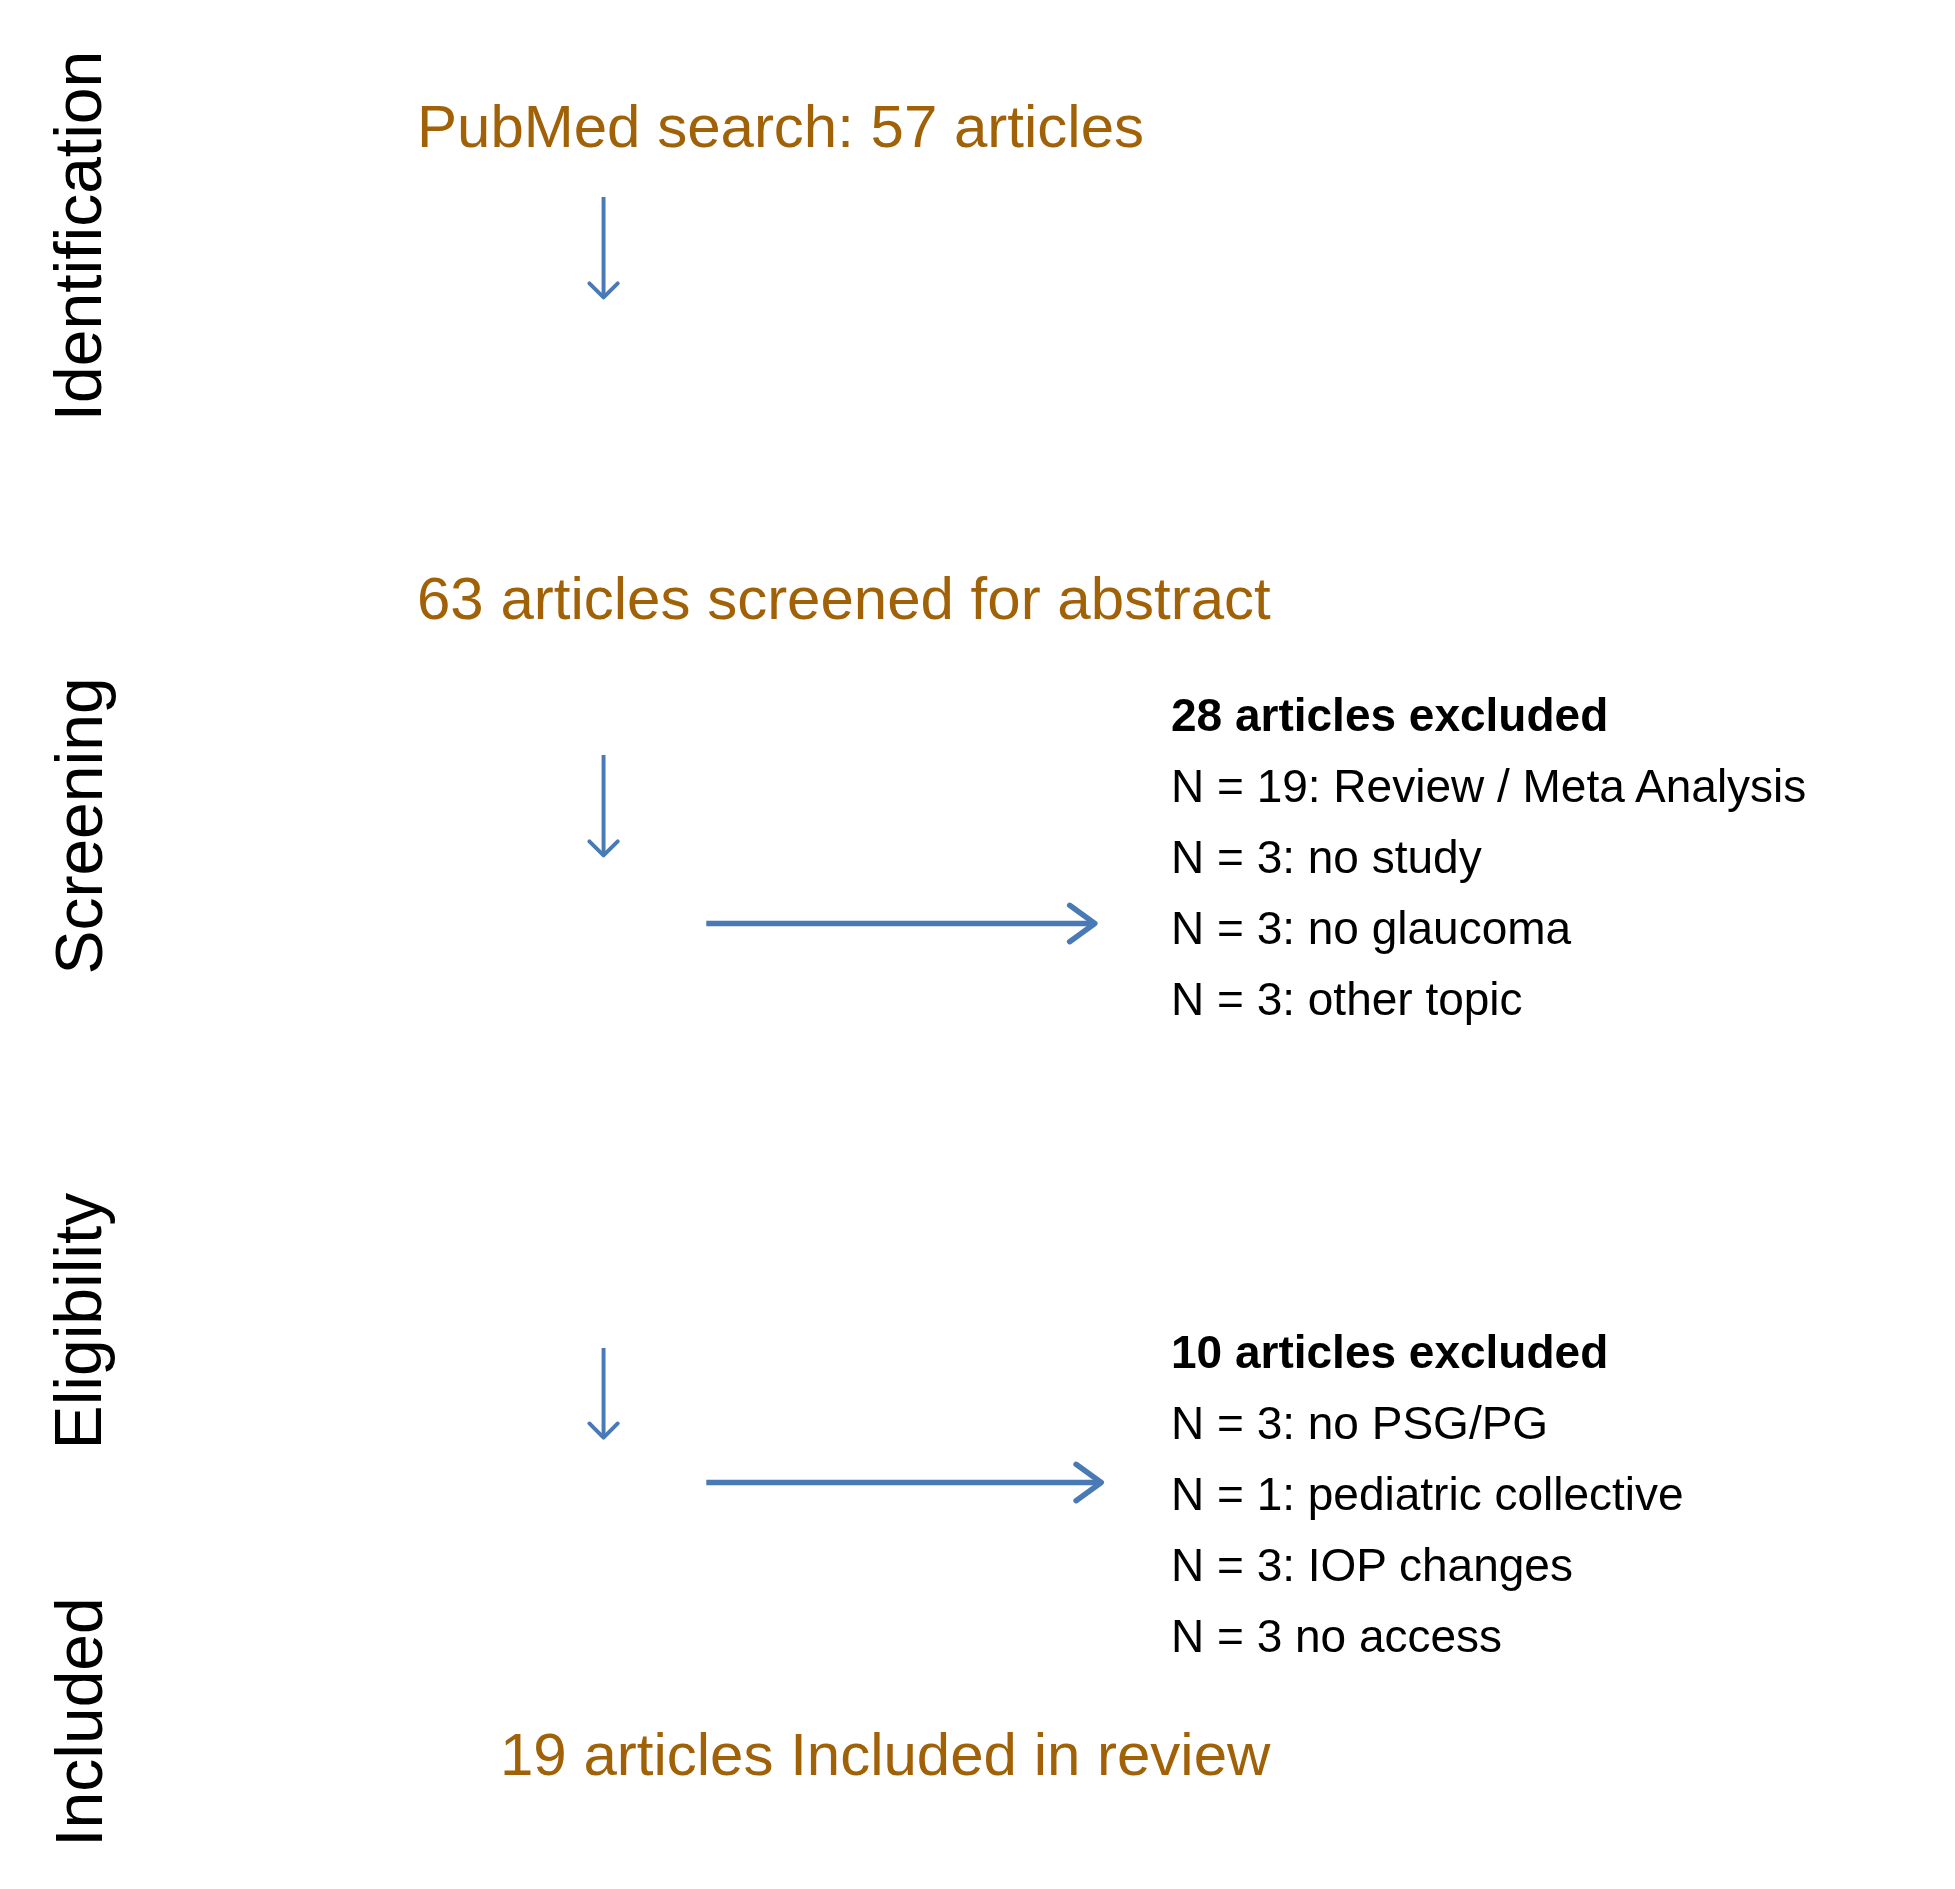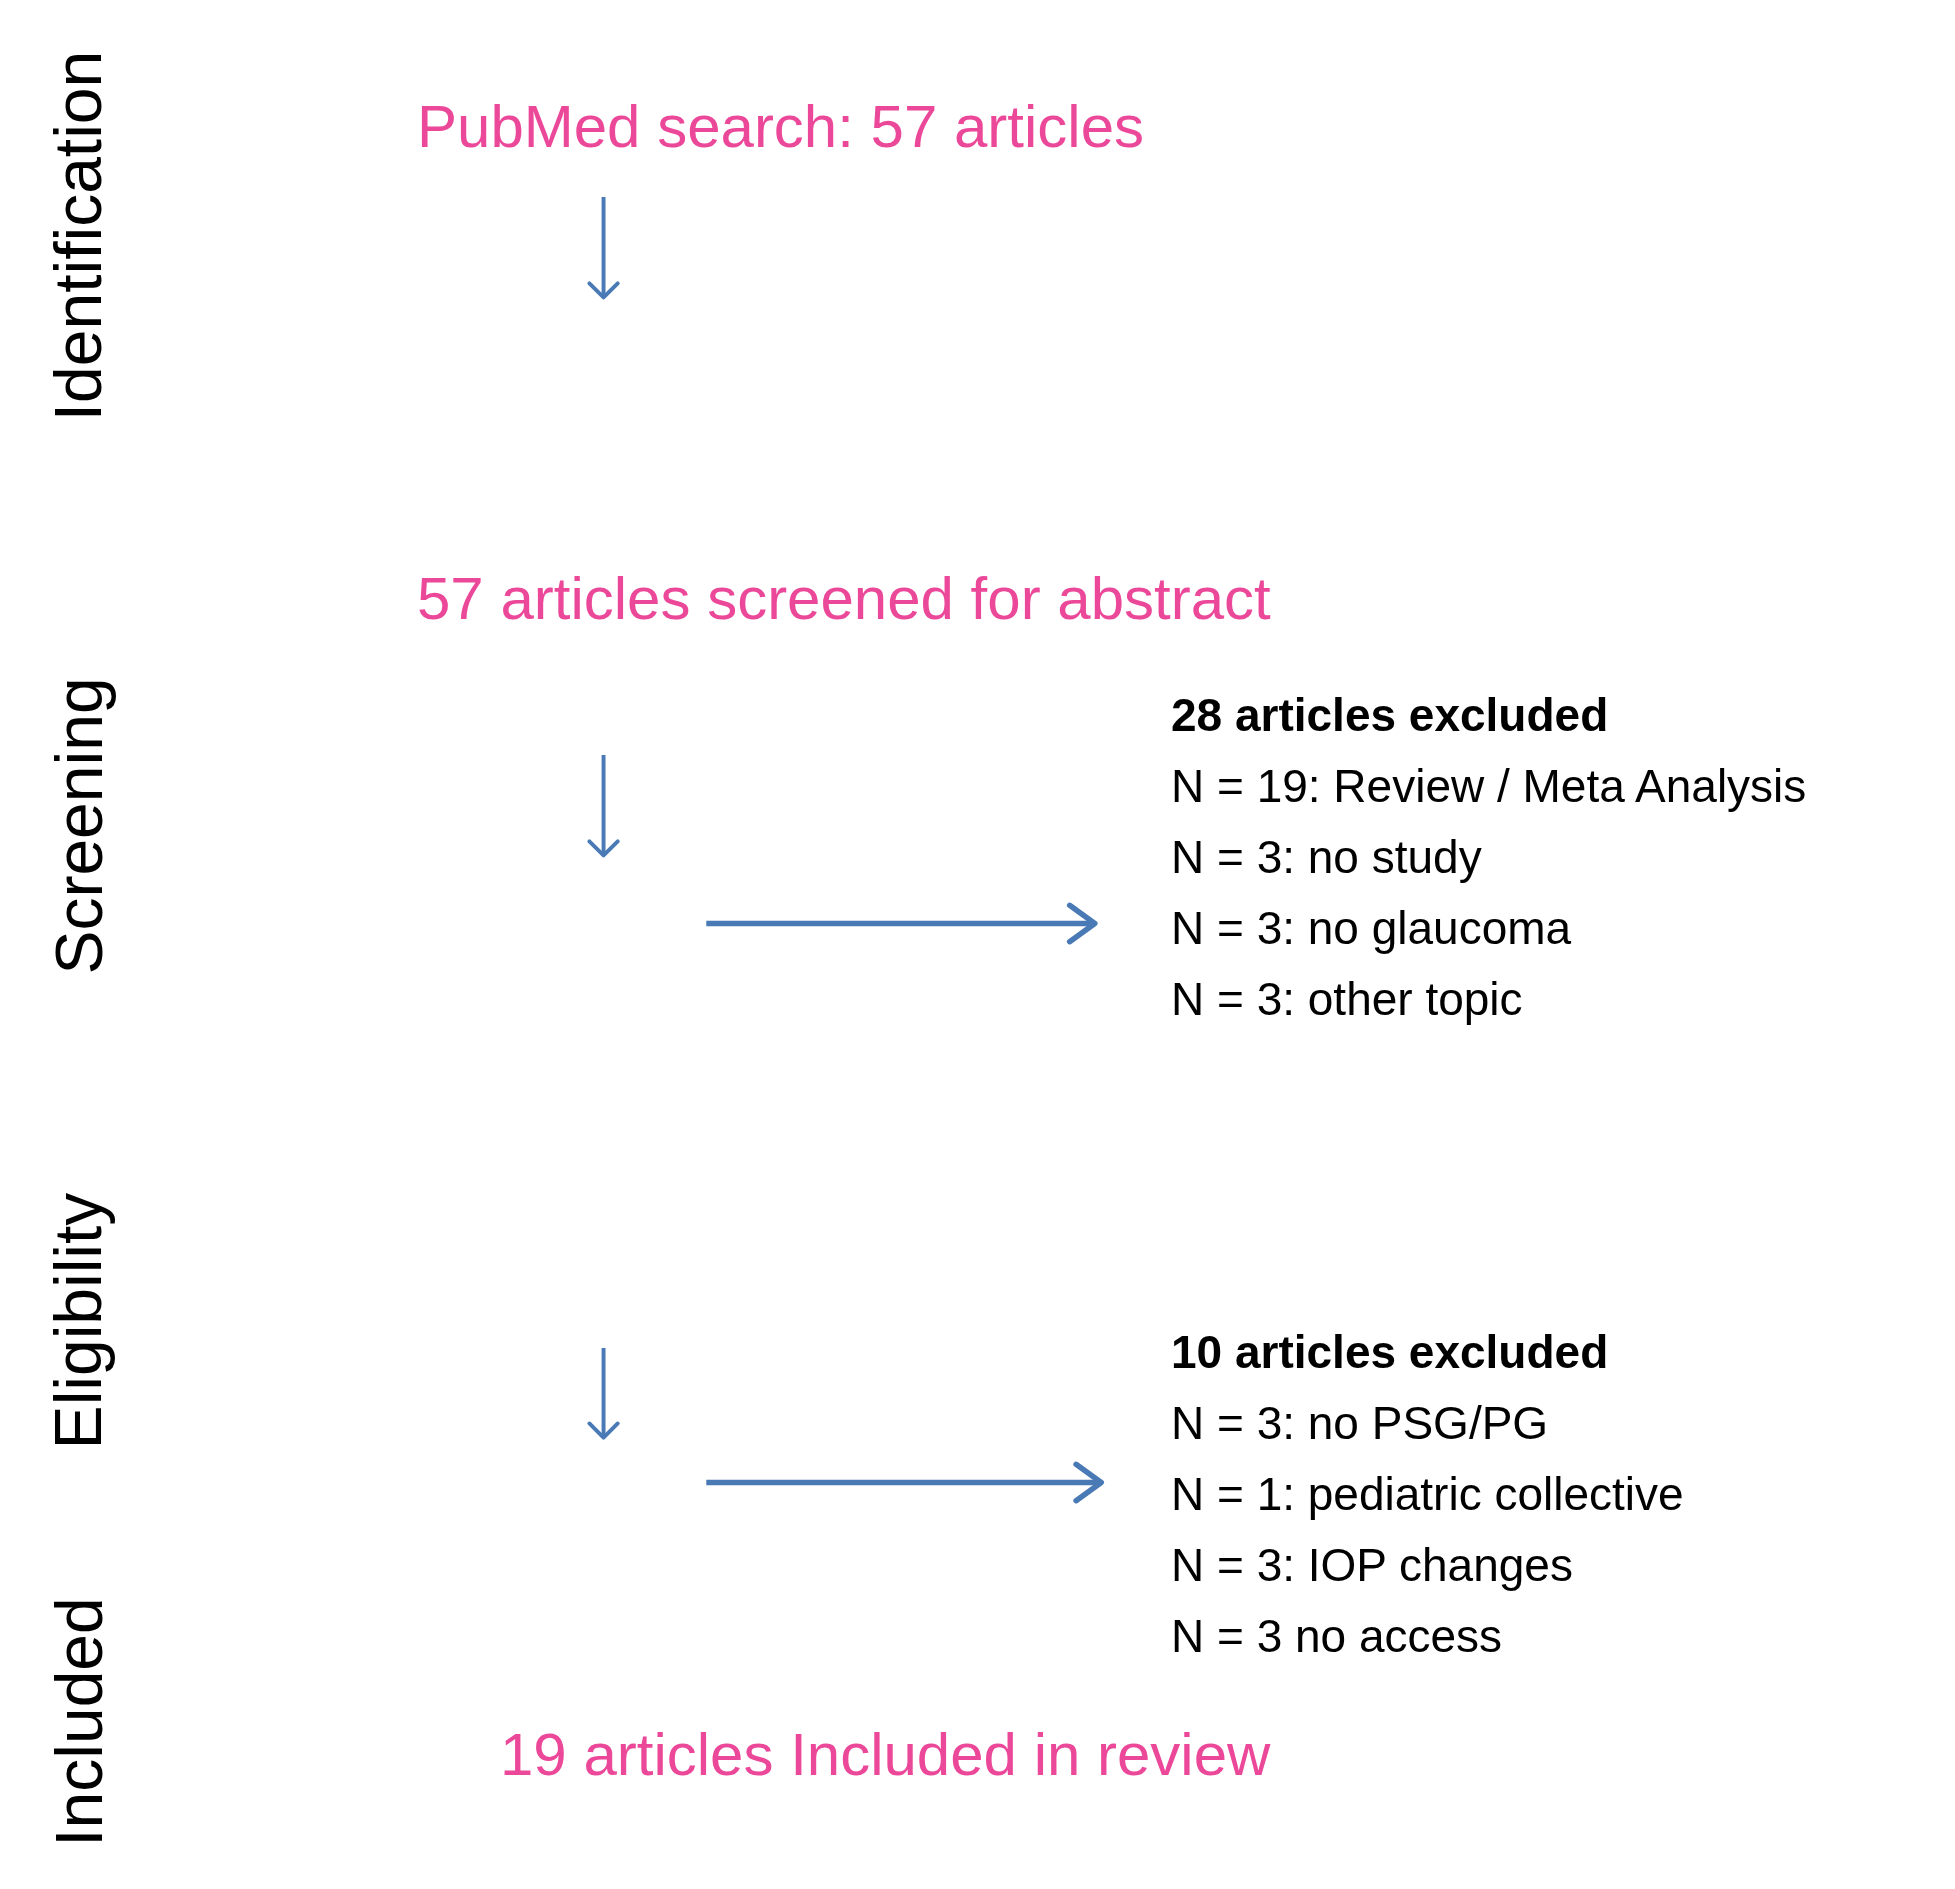--- a/index.html
+++ b/index.html
@@ -53,21 +53,21 @@
   #stage-identification { top: 0px;    height: 472px; }
   #stage-screening      { top: 621px;  height: 409px; }
   #stage-eligibility    { top: 1124px; height: 393px; }
   #stage-included       { top: 1553px; height: 338px; }
 
   
   .flow-node {
     position: absolute;
     font-size: 60px;
     font-weight: 400;
-    color: #ec4899;
+    color: #a16207;
     white-space: nowrap;
     line-height: 1.1;
   }
 
   #node-identification { left: 417px; top: 94px; }
   #node-screened-abstract { left: 417px; top: 566px; }
   #node-screened-fulltext { left: 452px; top: 1140px; }
   #node-included-review { left: 452px; top: 1722px; margin-left: 48px; }
 
   
@@ -126,21 +126,21 @@
     </div>
 
     <div class="stage-label" id="stage-included">
       <span>Included</span>
     </div>
 
   </div>
 
   <div class="flow-node" id="node-identification">PubMed search: 57 articles</div>
 
-  <div class="flow-node" id="node-screened-abstract">57 articles screened for abstract</div>
+  <div class="flow-node" id="node-screened-abstract">63 articles screened for abstract</div>
 
 
   <div class="flow-node" id="node-included-review">19  articles Included in review</div>
 
   <div class="exclusion-block" id="exclusion-abstract">
     <div class="exclusion-title">28 articles excluded</div>
     <div class="exclusion-reason">N = 19: Review / Meta Analysis</div>
     <div class="exclusion-reason">N = 3: no study</div>
     <div class="exclusion-reason">N = 3: no glaucoma</div>
     <div class="exclusion-reason">N = 3: other topic</div>

